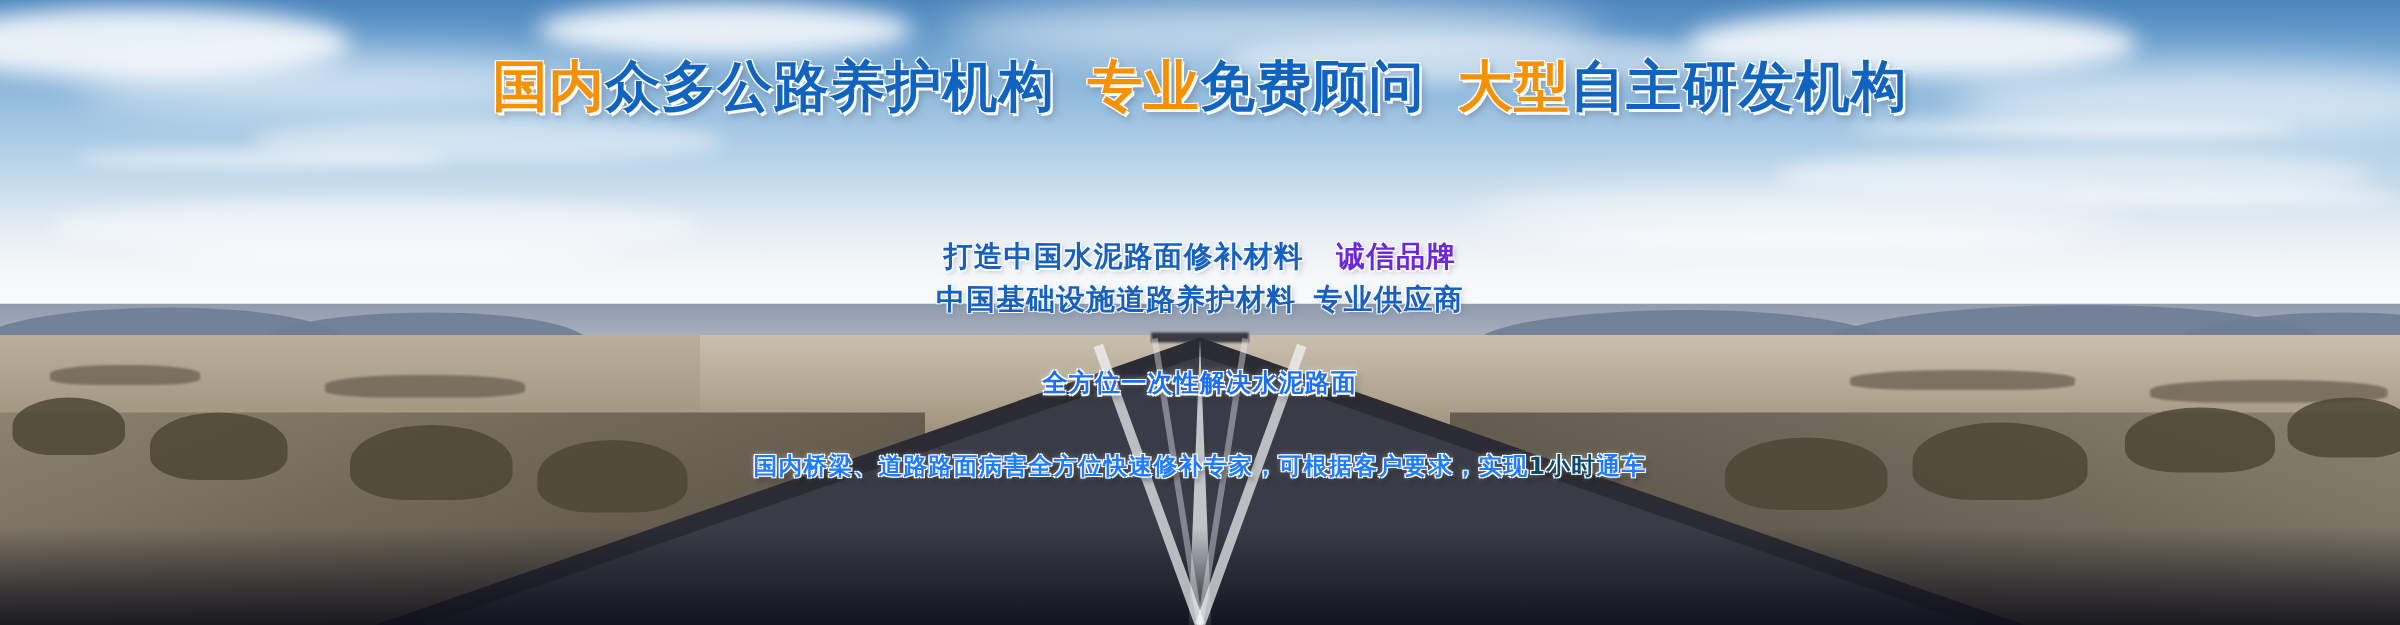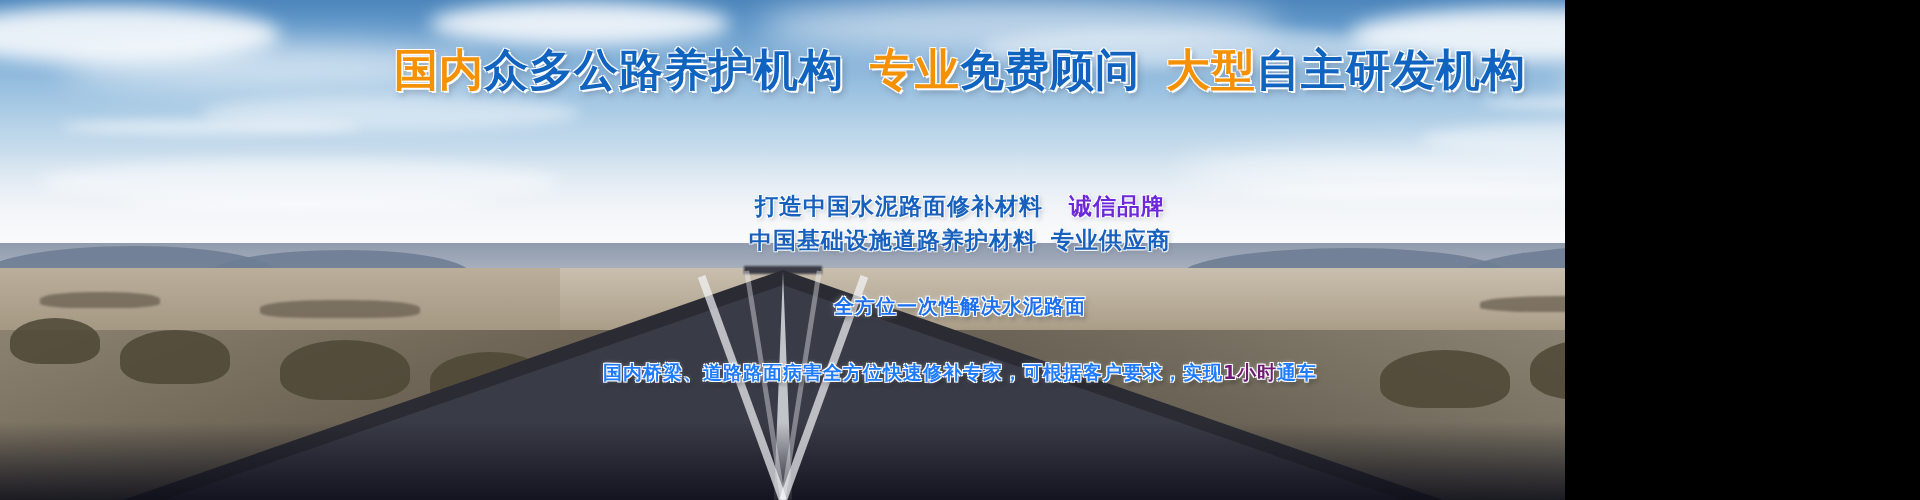--- a/index.html
+++ b/index.html
@@ -1,20 +1,20 @@
 <!DOCTYPE html>
 <html><head>
 <meta charset="utf-8">
 <style>
   html,body{margin:0;padding:0;background:#000;}
   body{font-family:"Liberation Sans","DejaVu Sans",sans-serif;}
 
   #banner{
     position:relative;
-    width:1565px;height:500px;
+    width:1920px;height:500px;
     overflow:hidden;
     background:#9fc4e0;
   }
 
   
   .sky{
     position:absolute;left:0;top:0;width:1920px;height:268px;
     background:
       linear-gradient(to bottom,
         #4d86bc 0%,
@@ -175,21 +175,21 @@
                 2px 2px 0 #fff, 0 0 8px rgba(255,255,255,.6),
                 3px 4px 6px rgba(0,0,0,.6);
   }
   .bigorange .tail{font-size:23px;color:#ffffff;text-shadow:1px 1px 0 #24304a,-1px -1px 0 #24304a,1px -1px 0 #24304a,-1px 1px 0 #24304a,2px 3px 5px rgba(0,0,0,.6);}
 
   .lastline{
     top:360px;font-size:19px;color:#1f7bff;
     text-shadow:1px 1px 0 #fff, -1px -1px 0 #fff, 1px -1px 0 #fff, -1px 1px 0 #fff,
                 0 0 5px rgba(255,255,255,.6), 2px 3px 4px rgba(0,0,0,.55);
   }
-  .lastline .r{color:#701a75;}
+  .lastline .r{color:#0c4a6e;}
 </style>
 </head>
 <body>
 
 <div id="banner">
 
   <div class="sky"></div>
 
   <div class="cloud" style="left:-60px;top:6px;width:340px;height:58px;"></div>
   <div class="cloud soft" style="left:60px;top:44px;width:420px;height:46px;"></div>

